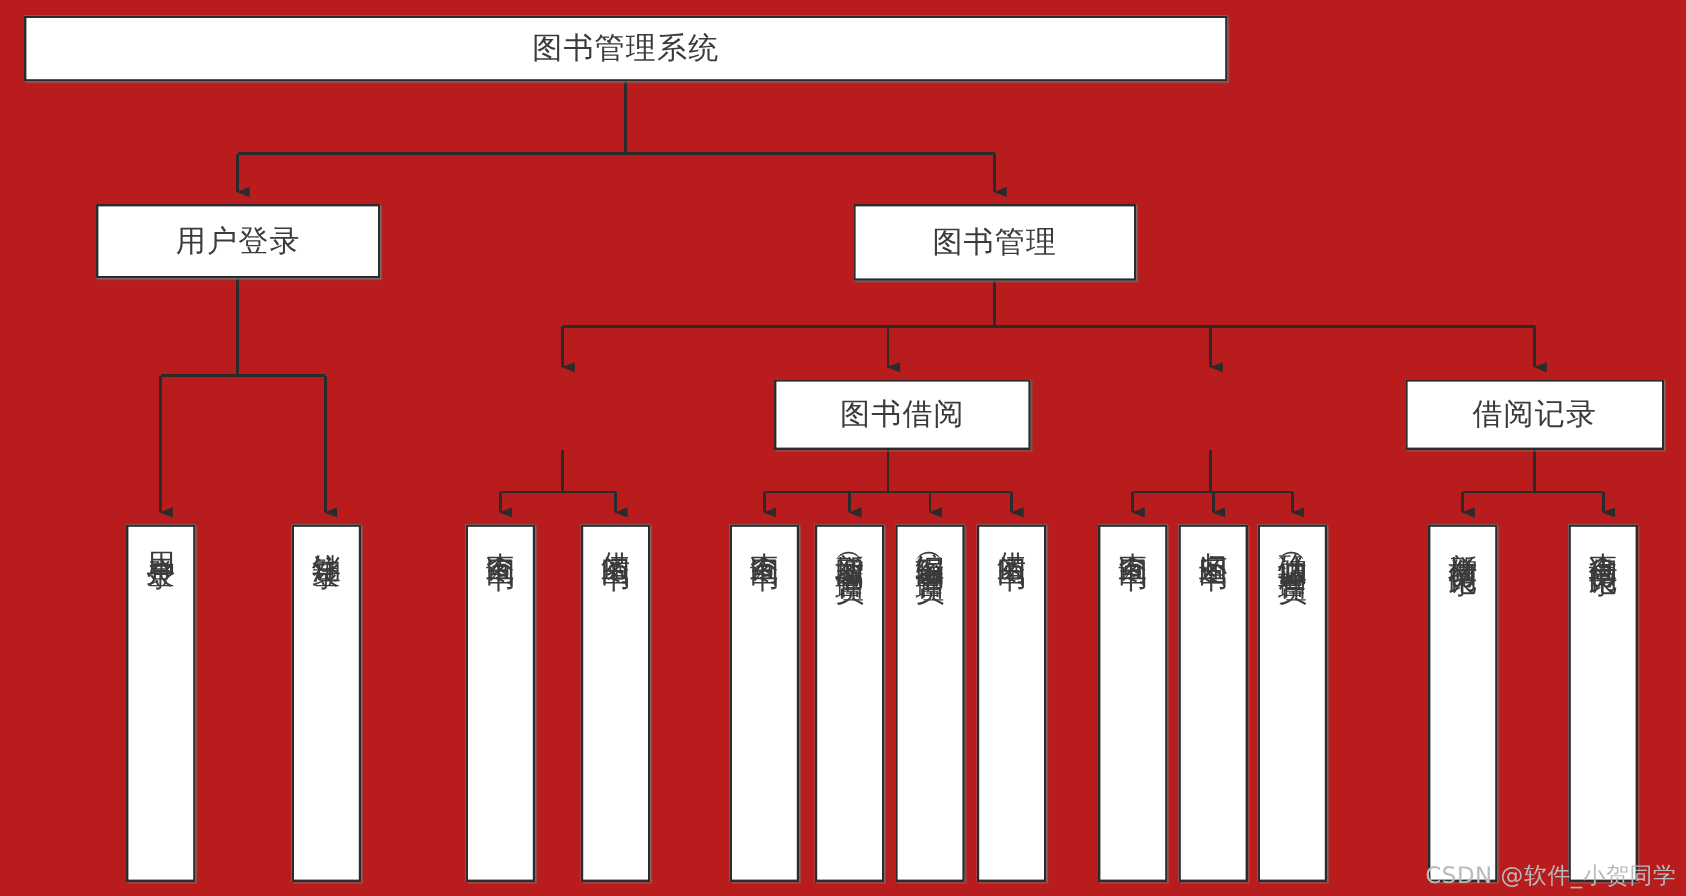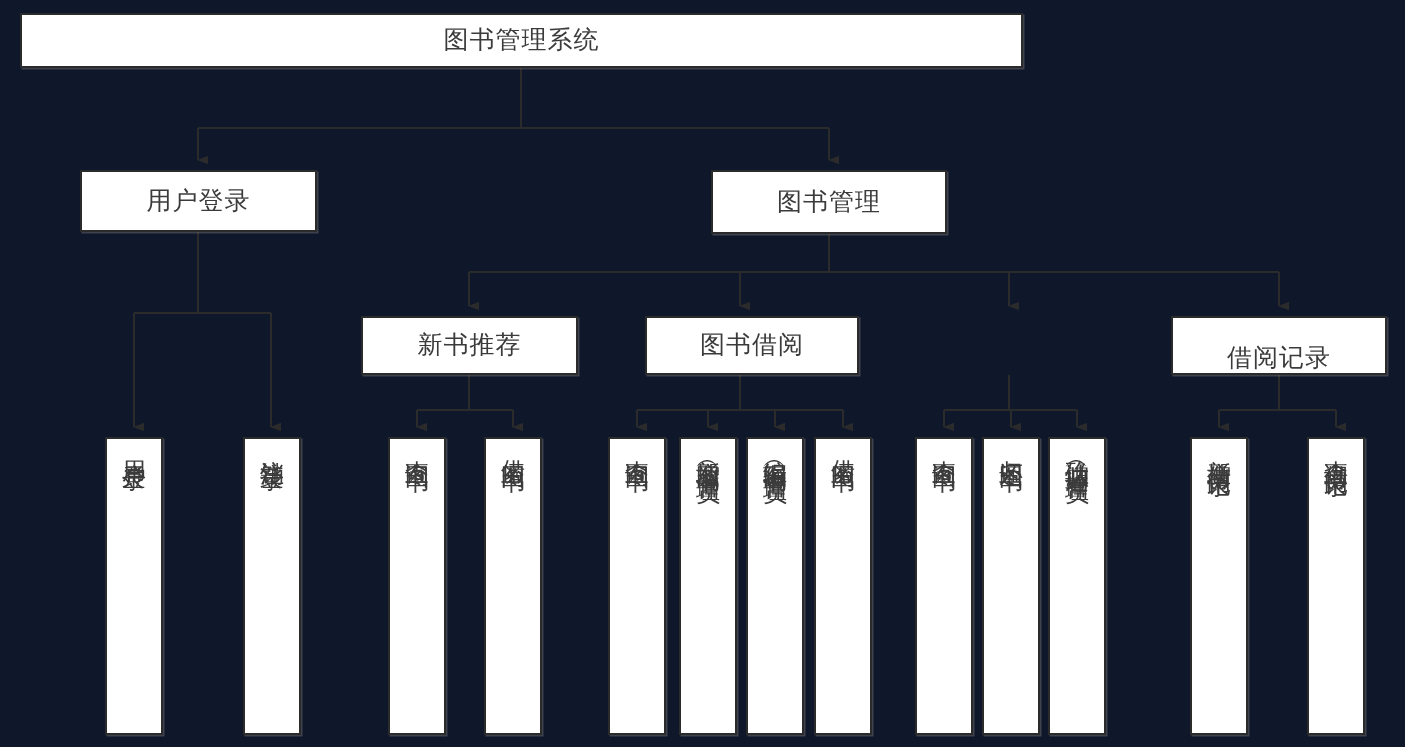--- a/index.html
+++ b/index.html
@@ -12,21 +12,21 @@
     width: 1405px;
     height: 747px;
     font-family: "DejaVu Sans", "Liberation Sans", sans-serif;
     overflow: hidden;
     position: relative;
   }
   #chart-root {
     position: relative;
     width: 1405px;
     height: 747px;
-    background: #0f172a;
+    background: #b91c1c;
   }
   svg.flow {
     position: absolute;
     top: 0;
     left: 0;
     width: 1405px;
     height: 747px;
     display: block;
   }
   
@@ -140,30 +140,27 @@
   </div>
 
   <div class="node-box" style="left:80px; top:170px; width:237px; height:62px;">
     <span class="node-label">用户登录</span>
   </div>
 
   <div class="node-box" style="left:711px; top:170px; width:236px; height:64px;">
     <span class="node-label">图书管理</span>
   </div>
 
-  <div class="node-box" style="left:361px; top:316px; width:217px; height:59px;">
-    <span class="node-label">新书推荐</span>
-  </div>
 
   <div class="node-box" style="left:633px; top:316px; width:214px; height:59px;margin-left:12px;">
     <span class="node-label">图书借阅</span>
   </div>
 
 
-  <div class="node-box" style="left:1171px; top:316px; width:216px; height:59px;align-items:flex-end;">
+  <div class="node-box" style="left:1171px; top:316px; width:216px; height:59px;">
     <span class="node-label">借阅记录</span>
   </div>
 
   <div class="node-box leaf-box" style="left:105px; top:437px; width:58px; height:298px;">
     <span class="node-label">用户登录</span>
   </div>
   <div class="node-box leaf-box" style="left:243px; top:437px; width:58px; height:298px;">
     <span class="node-label">注销登录</span>
   </div>
 
@@ -197,14 +194,15 @@
     <span class="node-label">确认归还（管理员）</span>
   </div>
 
   <div class="node-box leaf-box" style="left:1190px; top:437px; width:58px; height:298px;">
     <span class="node-label">新增借阅记录</span>
   </div>
   <div class="node-box leaf-box" style="left:1307px; top:437px; width:58px; height:298px;">
     <span class="node-label">查询借阅记录</span>
   </div>
 
+  <div class="watermark">CSDN @软件_小贺同学</div>
 
 </div>
 
 </body></html>

